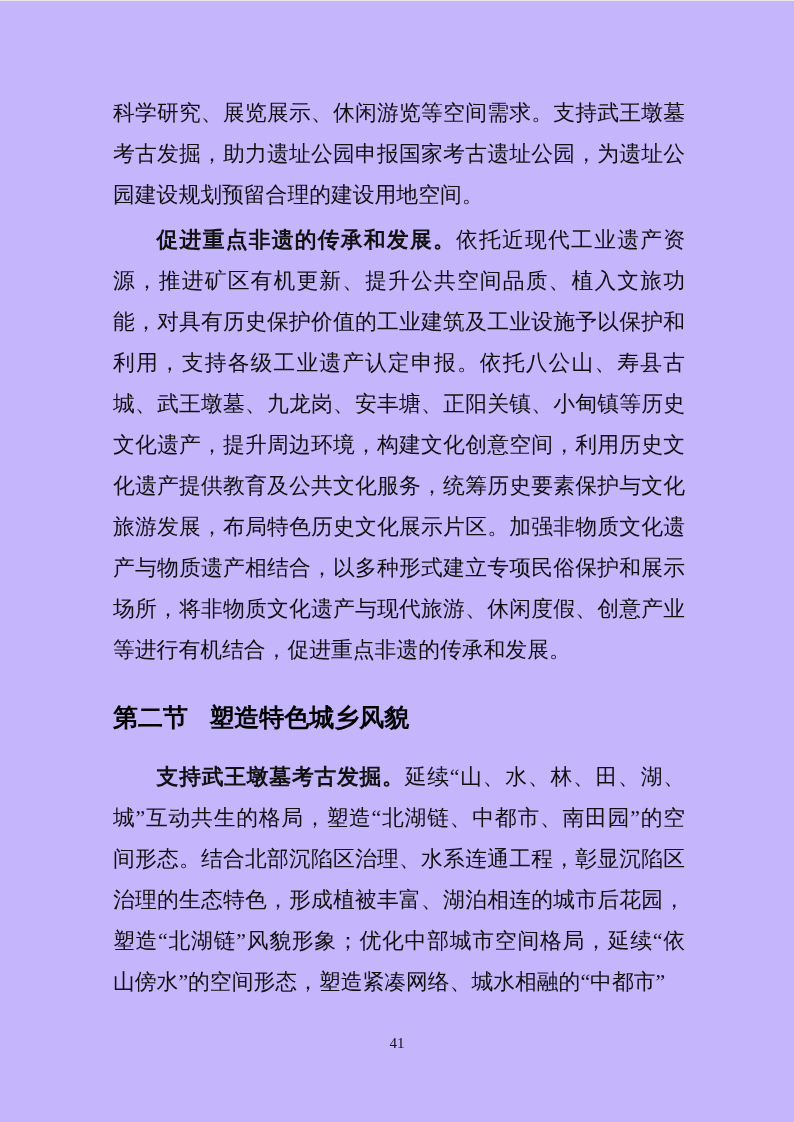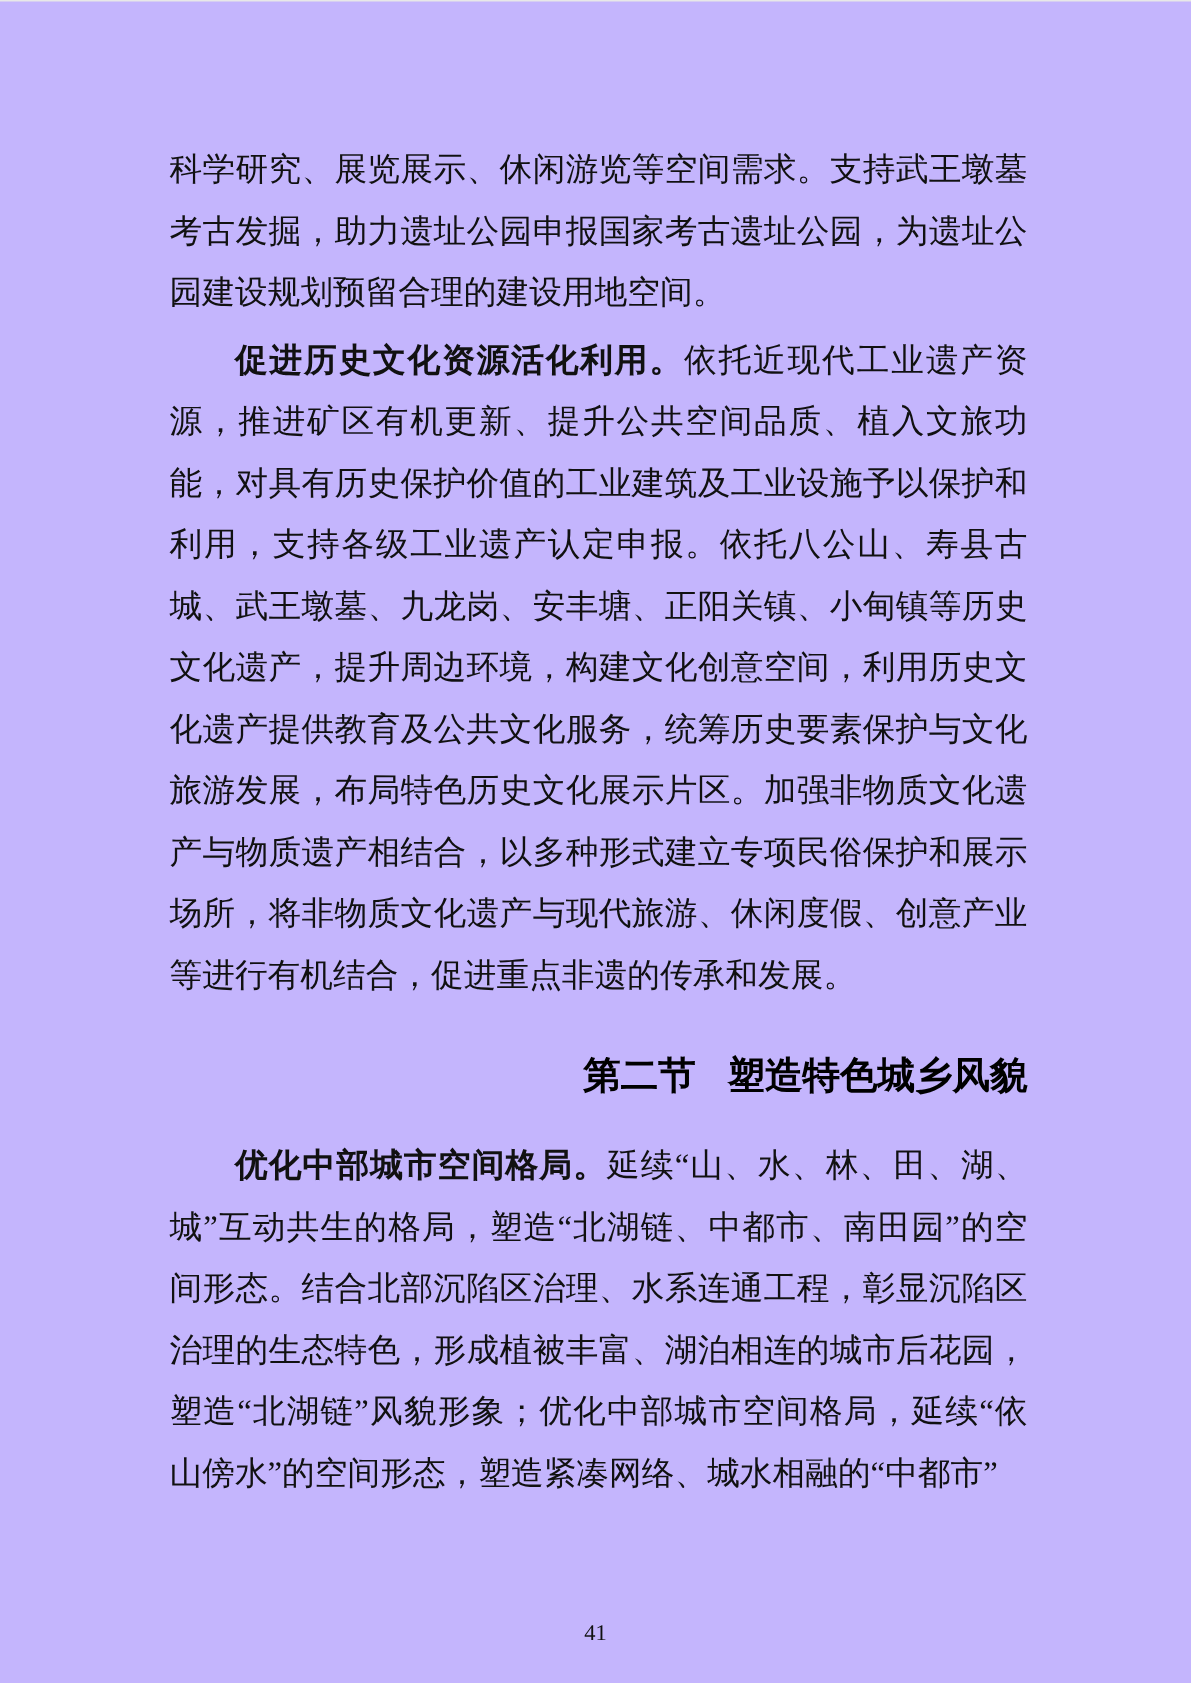--- a/index.html
+++ b/index.html
@@ -32,21 +32,21 @@
       margin: 0 0 4px 0;
       letter-spacing: 0;
     }
     .para.indented {
       text-indent: 2em;
     }
     .para .lead {
       font-weight: bold;
     }
     .section-heading {
-      text-align: right;
+      text-align: left;
       font-family: "Liberation Sans", "DejaVu Sans", sans-serif;
       font-weight: bold;
       font-size: 25px;
       line-height: 41px;
       margin: 26px 0 19px 0;
       color: #000000;
       white-space: nowrap;
     }
     .section-heading .heading-number {
       margin-right: 0.85em;
@@ -54,44 +54,43 @@
     .page-footer {
       position: absolute;
       left: 0;
       right: 0;
       top: 1032px;
       text-align: center;
       font-size: 15px;
       line-height: 20px;
       color: #111111;
       font-family: "Liberation Serif", "DejaVu Serif", serif;
-      margin-top: 46px;
     }
   </style>
 </head>
 <body>
 
 <div class="page">
 
   <div class="content">
 
     <p class="para">
       <span>科学研究、展览展示、休闲游览等空间需求。支持武王墩墓考古发掘，助力遗址公园申报国家考古遗址公园，为遗址公园建设规划预留合理的建设用地空间。</span>
     </p>
 
     <p class="para indented">
-      <span class="lead">促进历史文化资源活化利用。</span><span>依托近现代工业遗产资源，推进矿区有机更新、提升公共空间品质、植入文旅功能，对具有历史保护价值的工业建筑及工业设施予以保护和利用，支持各级工业遗产认定申报。依托八公山、寿县古城、武王墩墓、九龙岗、安丰塘、正阳关镇、小甸镇等历史文化遗产，提升周边环境，构建文化创意空间，利用历史文化遗产提供教育及公共文化服务，统筹历史要素保护与文化旅游发展，布局特色历史文化展示片区。加强非物质文化遗产与物质遗产相结合，以多种形式建立专项民俗保护和展示场所，将非物质文化遗产与现代旅游、休闲度假、创意产业等进行有机结合，促进重点非遗的传承和发展。</span>
+      <span class="lead">促进重点非遗的传承和发展。</span><span>依托近现代工业遗产资源，推进矿区有机更新、提升公共空间品质、植入文旅功能，对具有历史保护价值的工业建筑及工业设施予以保护和利用，支持各级工业遗产认定申报。依托八公山、寿县古城、武王墩墓、九龙岗、安丰塘、正阳关镇、小甸镇等历史文化遗产，提升周边环境，构建文化创意空间，利用历史文化遗产提供教育及公共文化服务，统筹历史要素保护与文化旅游发展，布局特色历史文化展示片区。加强非物质文化遗产与物质遗产相结合，以多种形式建立专项民俗保护和展示场所，将非物质文化遗产与现代旅游、休闲度假、创意产业等进行有机结合，促进重点非遗的传承和发展。</span>
     </p>
 
     <h2 class="section-heading">
       <span class="heading-number">第二节</span><span>塑造特色城乡风貌</span>
     </h2>
 
     <p class="para indented">
-      <span class="lead">优化中部城市空间格局。</span><span>延续“山、水、林、田、湖、城”互动共生的格局，塑造“北湖链、中都市、南田园”的空间形态。结合北部沉陷区治理、水系连通工程，彰显沉陷区治理的生态特色，形成植被丰富、湖泊相连的城市后花园，塑造“北湖链”风貌形象；优化中部城市空间格局，延续“依山傍水”的空间形态，塑造紧凑网络、城水相融的“中都市”</span>
+      <span class="lead">支持武王墩墓考古发掘。</span><span>延续“山、水、林、田、湖、城”互动共生的格局，塑造“北湖链、中都市、南田园”的空间形态。结合北部沉陷区治理、水系连通工程，彰显沉陷区治理的生态特色，形成植被丰富、湖泊相连的城市后花园，塑造“北湖链”风貌形象；优化中部城市空间格局，延续“依山傍水”的空间形态，塑造紧凑网络、城水相融的“中都市”</span>
     </p>
 
   </div>
 
   <div class="page-footer">
     <span>41</span>
   </div>
 
 </div>
 

